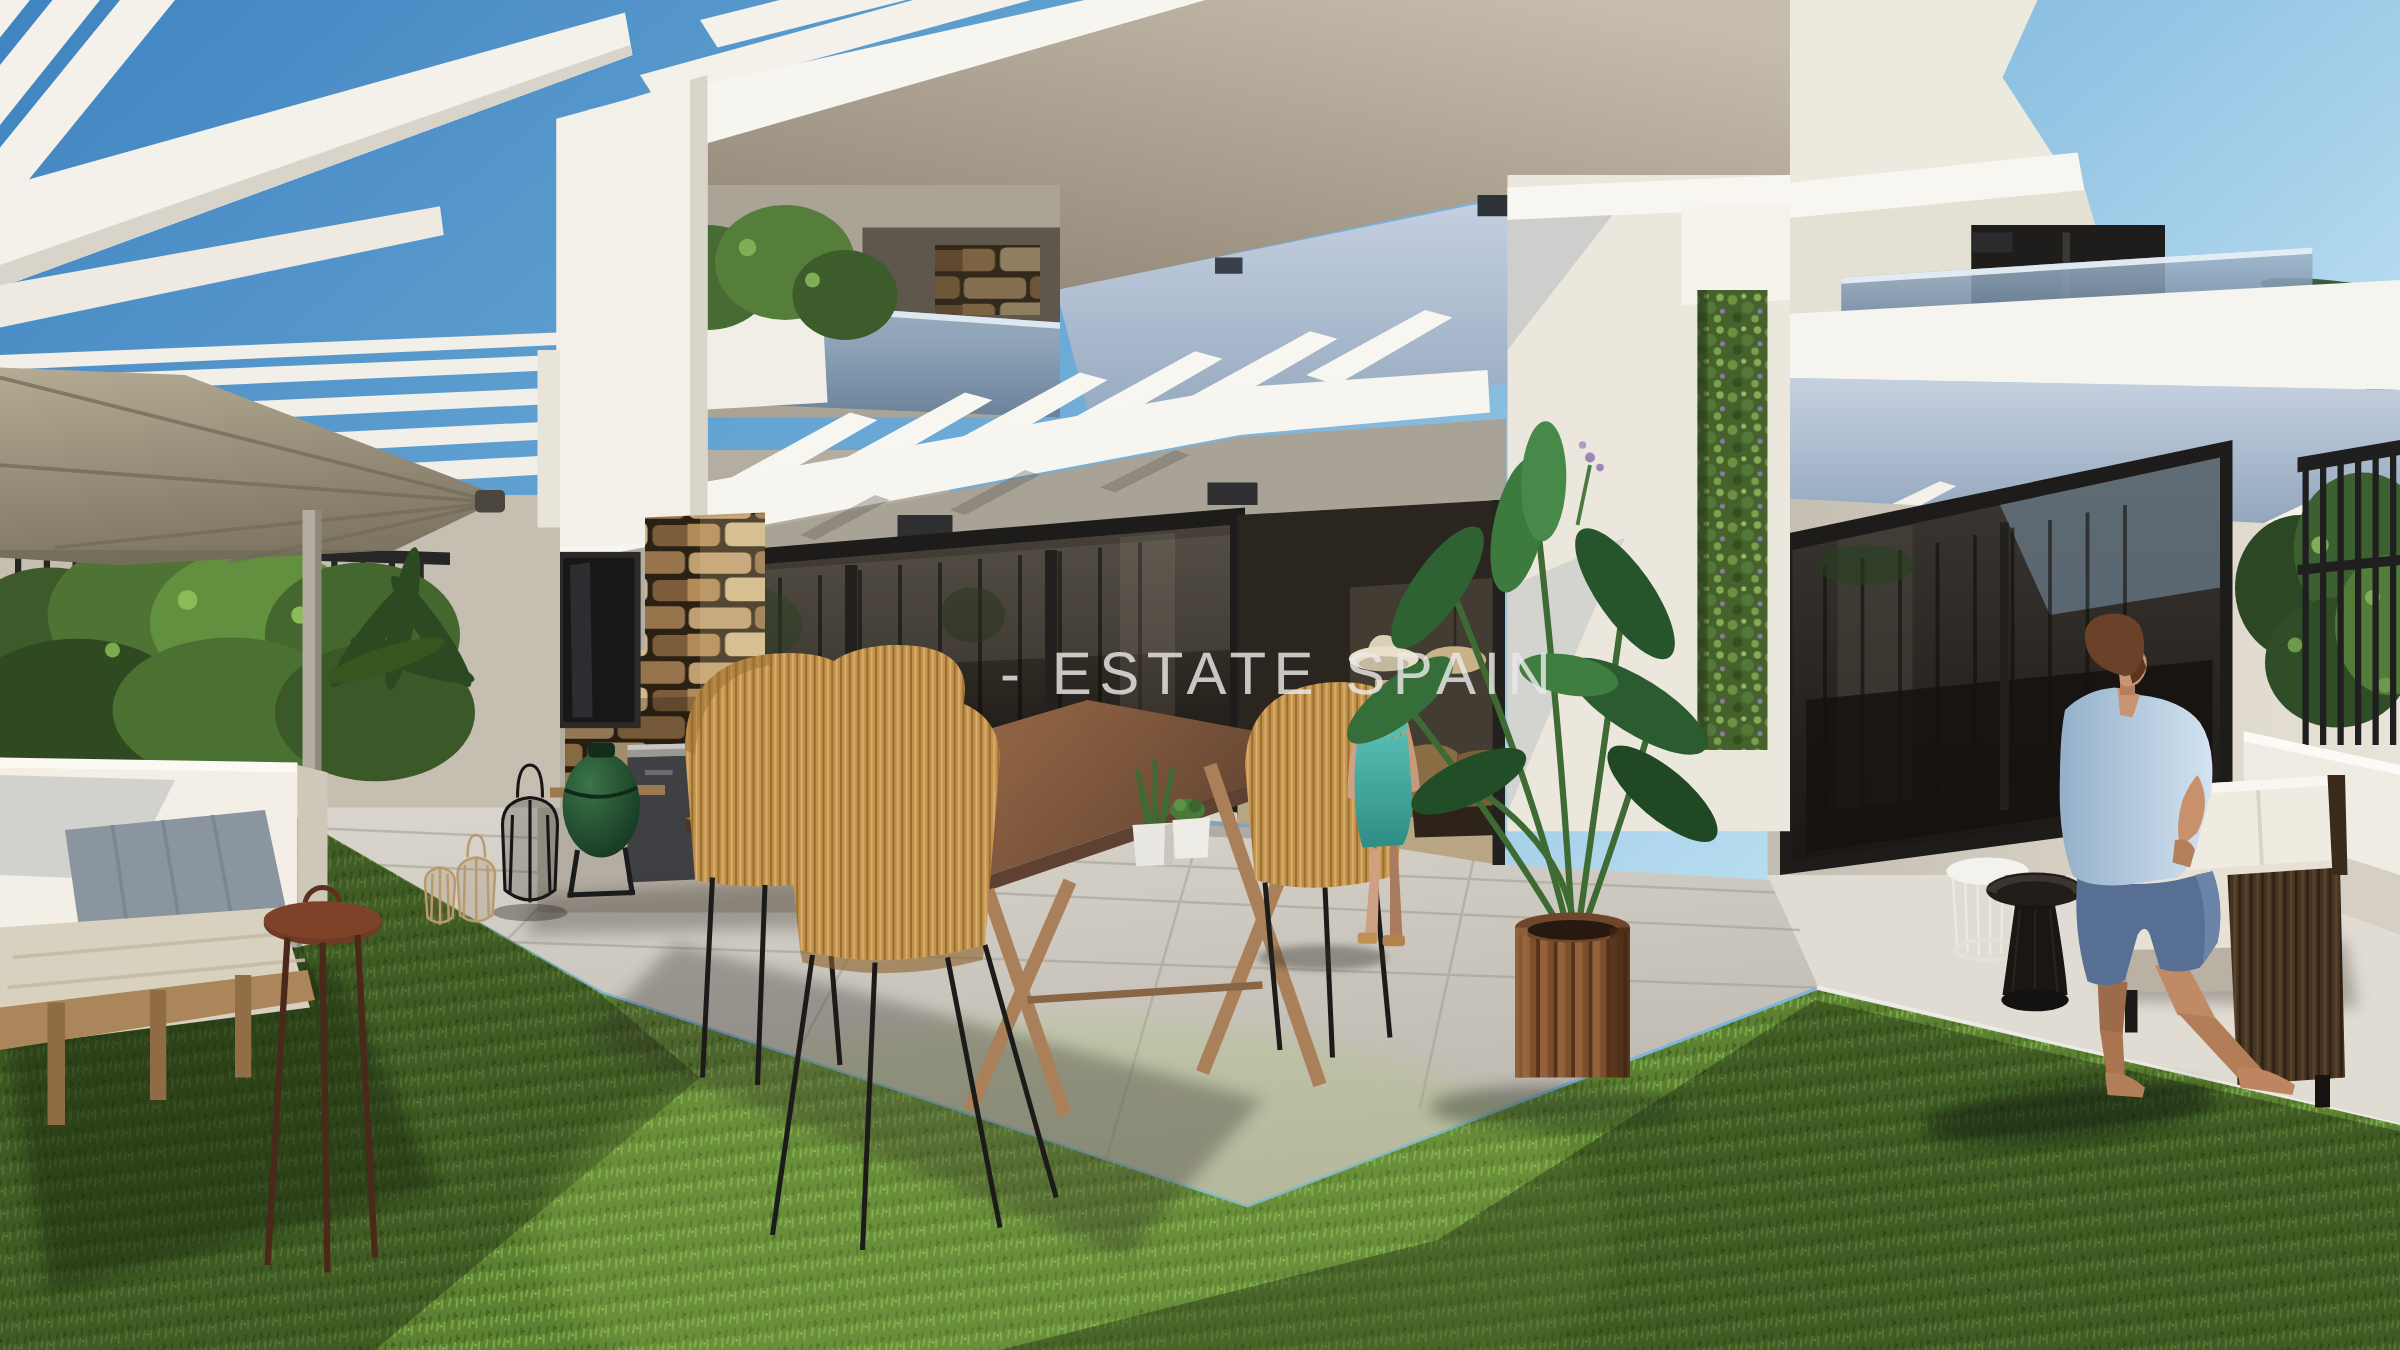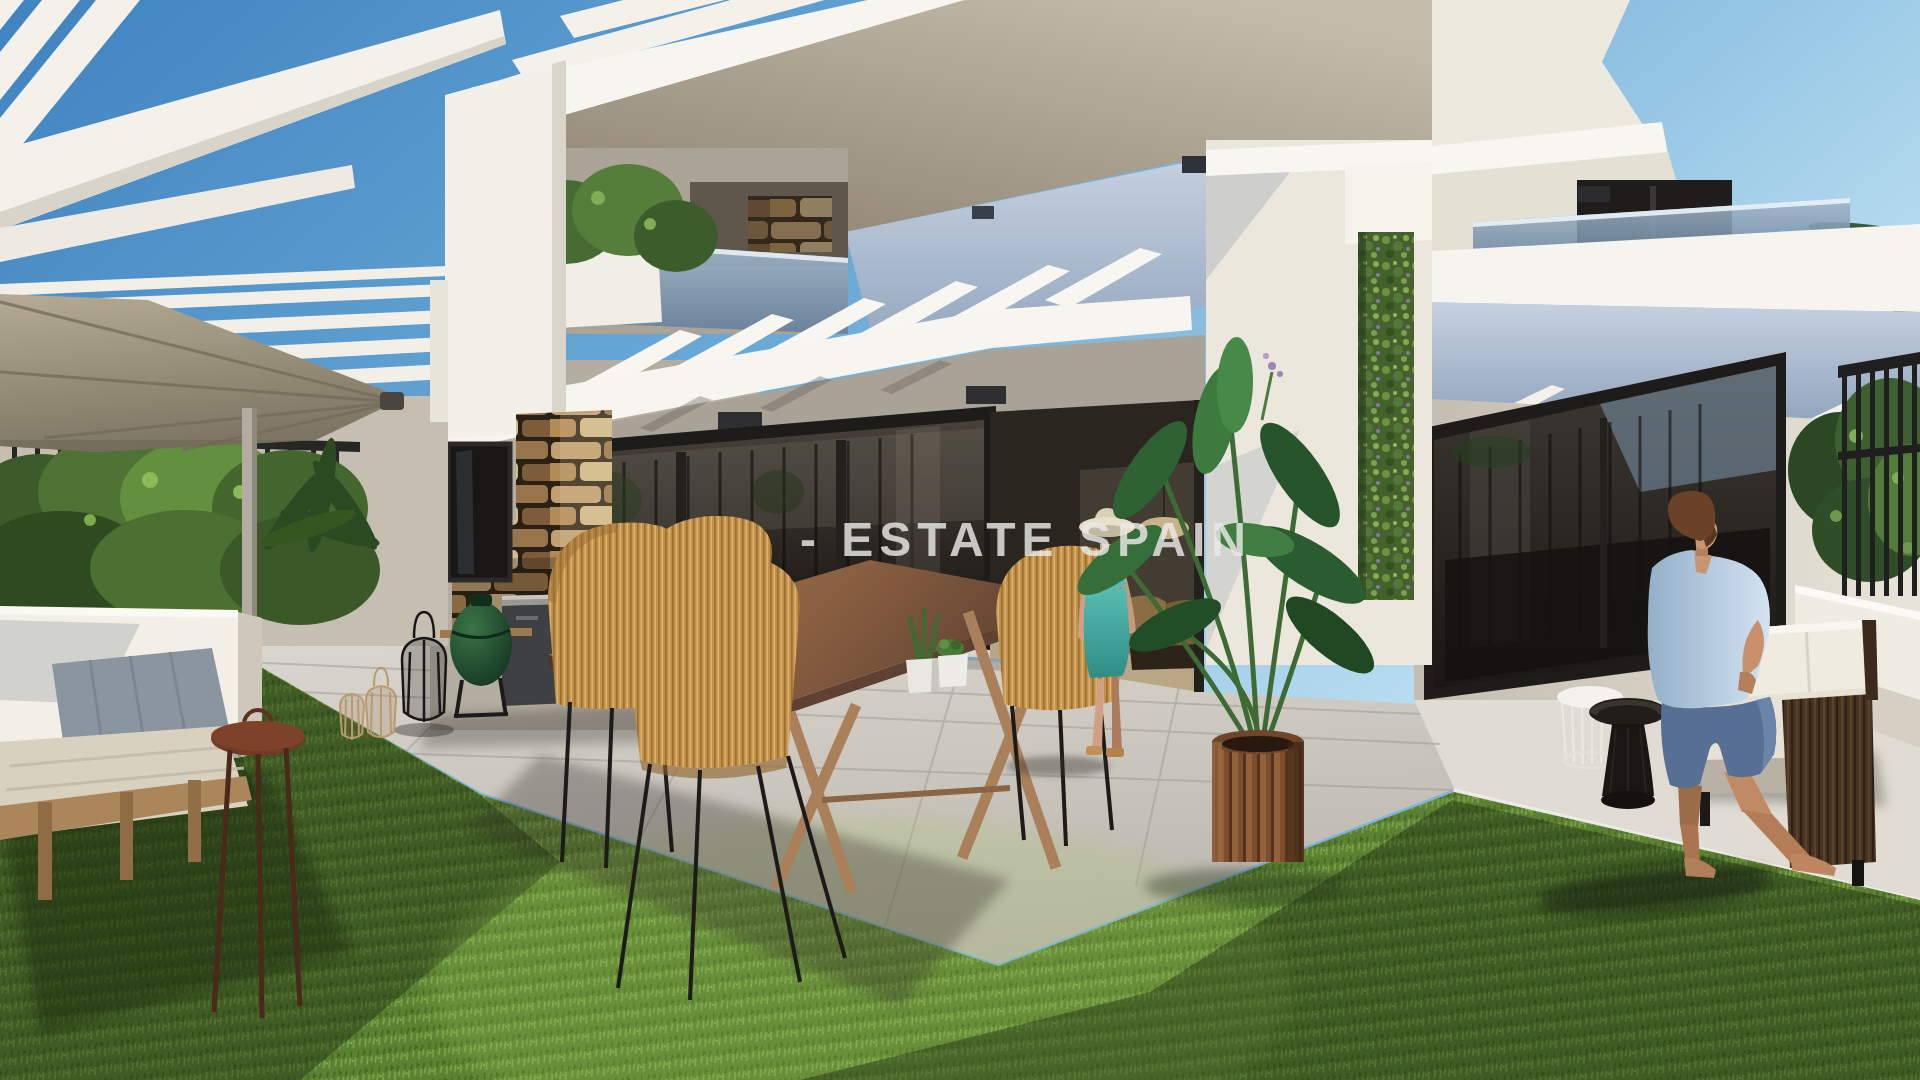--- a/index.html
+++ b/index.html
@@ -1,19 +1,19 @@
 <!DOCTYPE html>
 <html><head>
 <meta charset="utf-8">
 <style>
   html,body{margin:0;padding:0;background:#000;}
   .stage{position:relative;width:1920px;height:1080px;overflow:hidden;
          font-family:"Liberation Sans",sans-serif;background:#7db5dd;}
   .stage svg{position:absolute;left:0;top:0;width:1920px;height:1080px;display:block;}
-  .watermark{position:absolute;left:800px;top:512px;font-size:48px;font-weight:700;
+  .watermark{position:absolute;left:800px;top:512px;font-size:48px;font-weight:400;
     letter-spacing:6px;color:#eaeae8;opacity:.82;white-space:nowrap;pointer-events:none;}
 </style>
 </head>
 <body>
 
 <div class="stage">
 <svg viewBox="0 0 1920 1080" xmlns="http://www.w3.org/2000/svg">
 <defs>
   <linearGradient id="sky" x1="0" y1="0" x2="1" y2="0.45">
     <stop offset="0" stop-color="#3f83c0"></stop>

